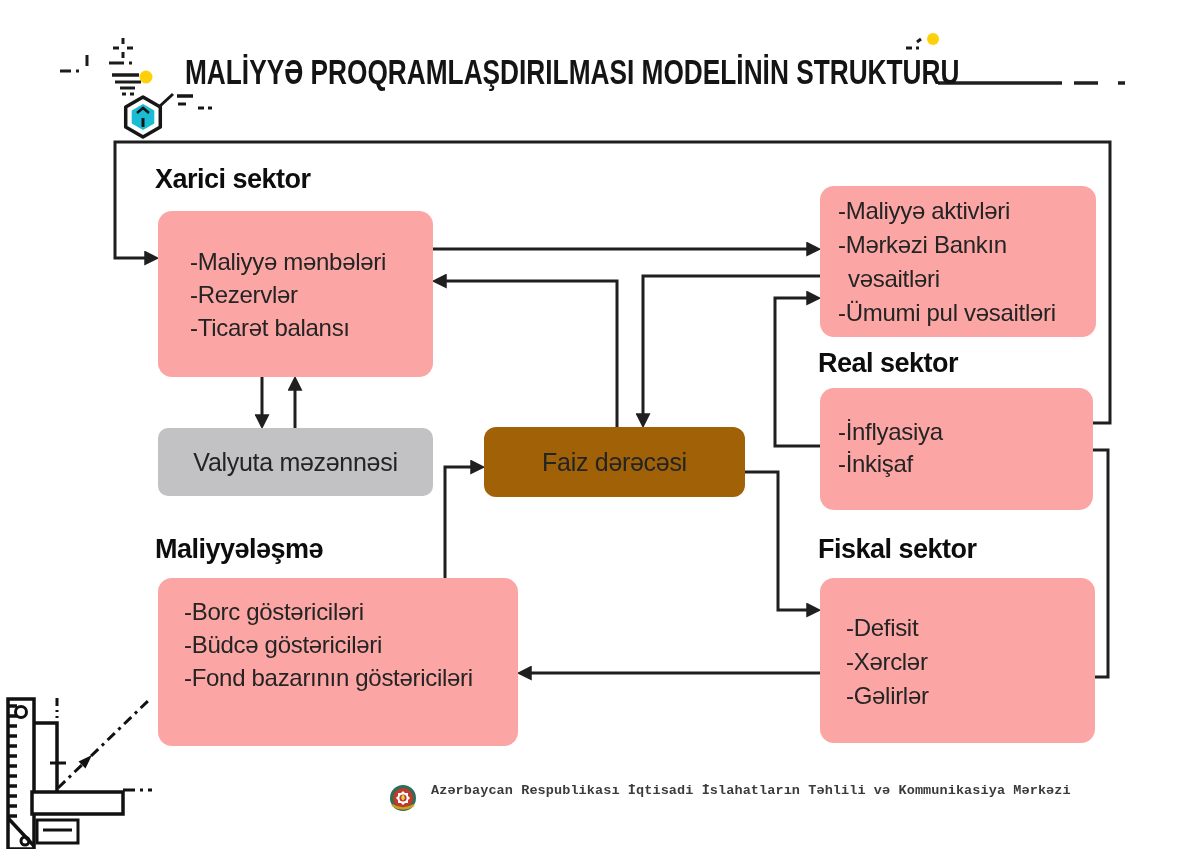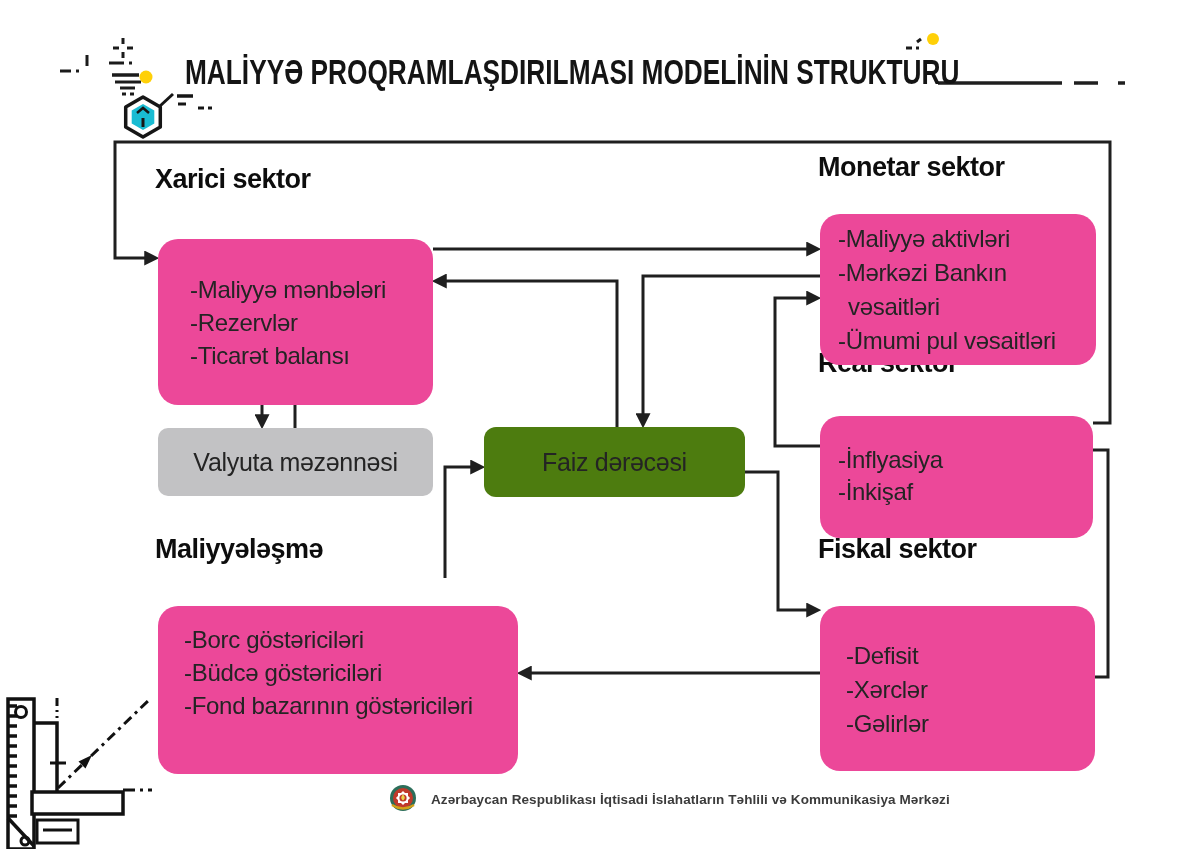--- a/index.html
+++ b/index.html
@@ -9,38 +9,38 @@
   .title{position:absolute;left:185px;top:52px;margin:0;font-size:35px;font-weight:800;
          color:#141414;white-space:nowrap;letter-spacing:0px;
          transform:scaleX(.75);transform-origin:left center;}
   .heading{position:absolute;font-size:27px;font-weight:700;color:#0d0d0d;letter-spacing:-0.5px;white-space:nowrap;}
   .h-xarici{left:155px;top:164px;text-align:right;}
   .h-monetar{left:818px;top:152px;}
   .h-real{left:818px;top:348px;}
   .h-fiskal{left:818px;top:534px;}
   .h-maliyye{left:155px;top:534px;}
   .box{position:absolute;box-sizing:border-box;color:#222;}
-  .cyan{background:#ec4899;border-radius:20px;margin-top:28px;}
+  .cyan{background:#fca5a5;border-radius:14px;}
   .gray{background:#c2c2c4;border-radius:10px;}
-  .yellow{background:#4d7c0f;border-radius:12px;}
+  .yellow{background:#a16207;border-radius:12px;}
   .b-xarici{left:158px;top:211px;width:275px;height:166px;padding:34px 10px 16px 32px;}
   .b-monetar{left:820px;top:186px;width:276px;height:151px;padding:8px 6px 0 18px;}
   .b-real{left:820px;top:388px;width:273px;height:122px;padding:28px 26px 0 18px;}
   .b-fiskal{left:820px;top:578px;width:275px;height:165px;padding:33px 10px 0 26px;}
   .b-maliyye{left:158px;top:578px;width:360px;height:168px;padding:17px 6px 16px 26px;}
   .b-valyuta{left:158px;top:428px;width:275px;height:68px;}
   .b-faiz{left:484px;top:427px;width:261px;height:70px;}
   .item{font-size:24px;line-height:33px;letter-spacing:-0.3px;white-space:nowrap;color:#242424;}
   .b-monetar .item{line-height:34px;}
   .b-real .item{line-height:32px;}
   .b-fiskal .item{line-height:34px;}
   .cont{padding-left:10px;}
   .nodelabel{display:flex;align-items:center;justify-content:center;width:100%;height:100%;
              font-size:25px;color:#242424;letter-spacing:-0.3px;}
-  .footer{position:absolute;left:388px;top:783px;display:flex;align-items:center;gap:13px;}
+  .footer{position:absolute;left:388px;top:783px;display:flex;align-items:flex-start;gap:13px;font-family:Liberation Mono, monospace;}
   .footer-text{font-size:13.5px;font-weight:700;color:#3b3b3b;letter-spacing:0.1px;white-space:nowrap;}
 </style>
 </head>
 <body>
 
 <div class="canvas">
 
   <svg class="overlay" viewBox="0 0 1200 849">
     <defs>
       <marker id="ah" viewBox="0 0 10 10" refX="0.5" refY="5" markerWidth="5" markerHeight="5" orient="auto-start-reverse" markerUnits="strokeWidth">
@@ -132,21 +132,20 @@
       <path d="M57 698 V718" stroke-width="3" stroke-dasharray="8 4 2 4"></path>
       <path d="M58 788 L150 699" stroke-width="3" stroke-dasharray="10 5 3 5"></path>
       <polygon points="92,755 85.5,768.5 78.5,761.5" fill="#111" stroke="none"></polygon>
       <path d="M123 790 H152" stroke-width="3" stroke-dasharray="12 5 3 5"></path>
     </g>
   </svg>
 
   <h1 class="title">MALİYYƏ PROQRAMLAŞDIRILMASI MODELİNİN STRUKTURU</h1>
 
   <div class="heading h-xarici">Xarici sektor</div>
-  <div class="heading h-monetar">Monetar sektor</div>
   <div class="heading h-real">Real sektor</div>
   <div class="heading h-fiskal">Fiskal sektor</div>
   <div class="heading h-maliyye">Maliyyələşmə</div>
 
   <div class="box cyan b-xarici">
     <div class="item">-Maliyyə mənbələri</div>
     <div class="item">-Rezervlər</div>
     <div class="item">-Ticarət balansı</div>
   </div>
 

